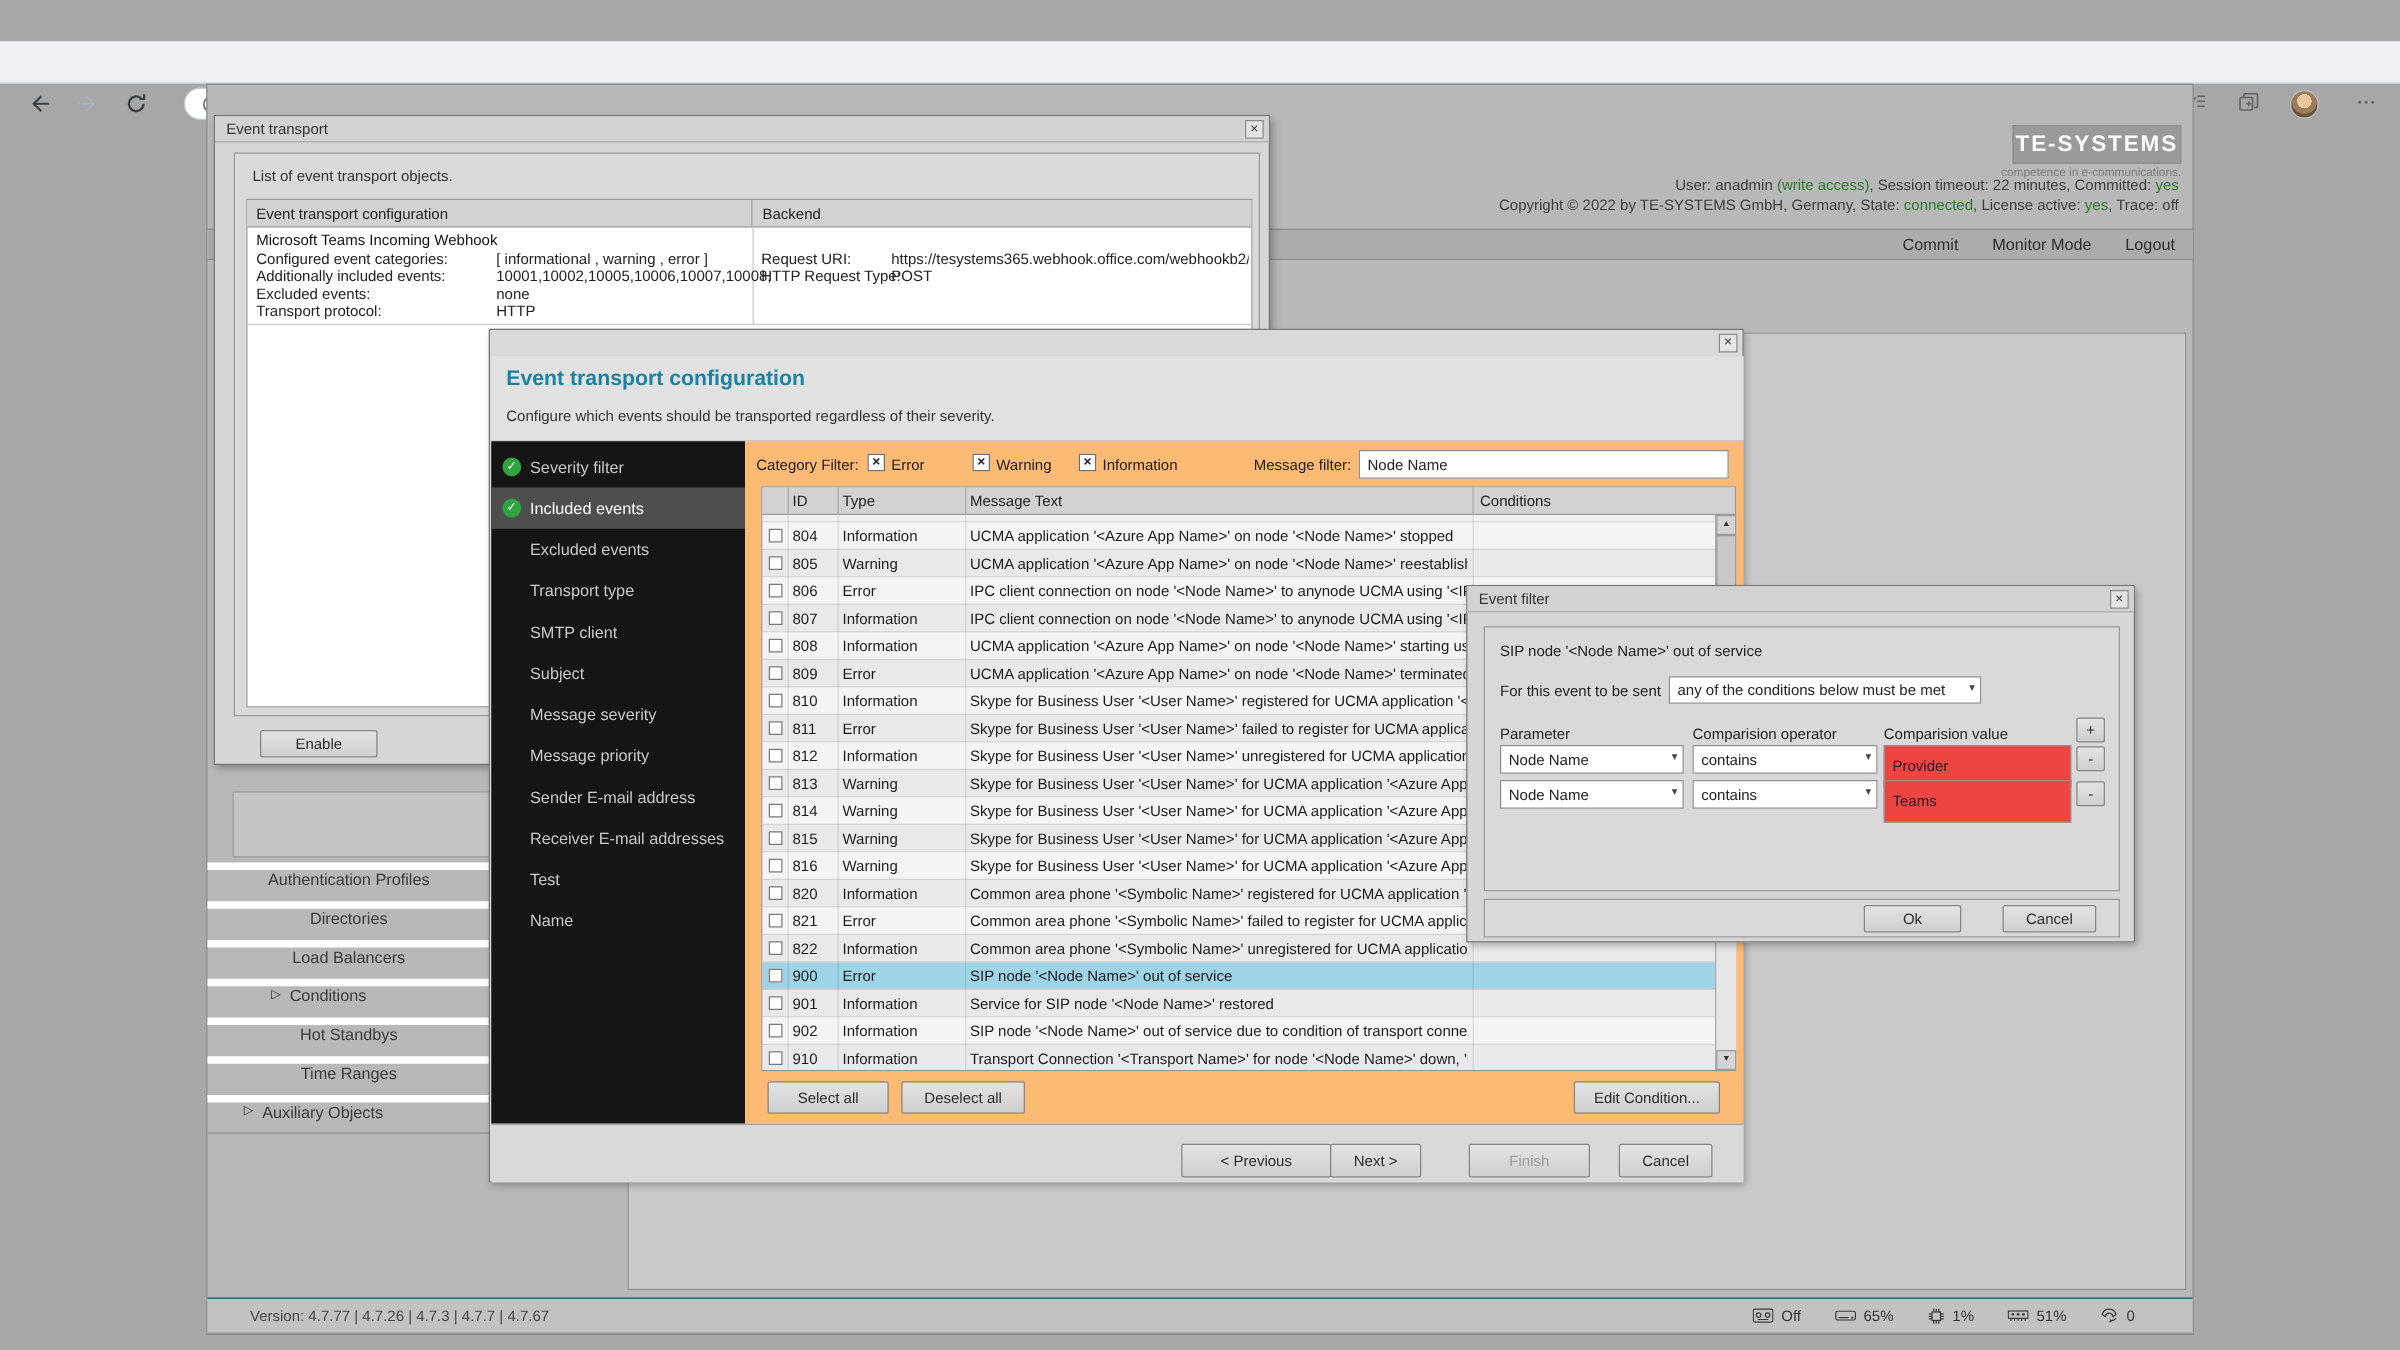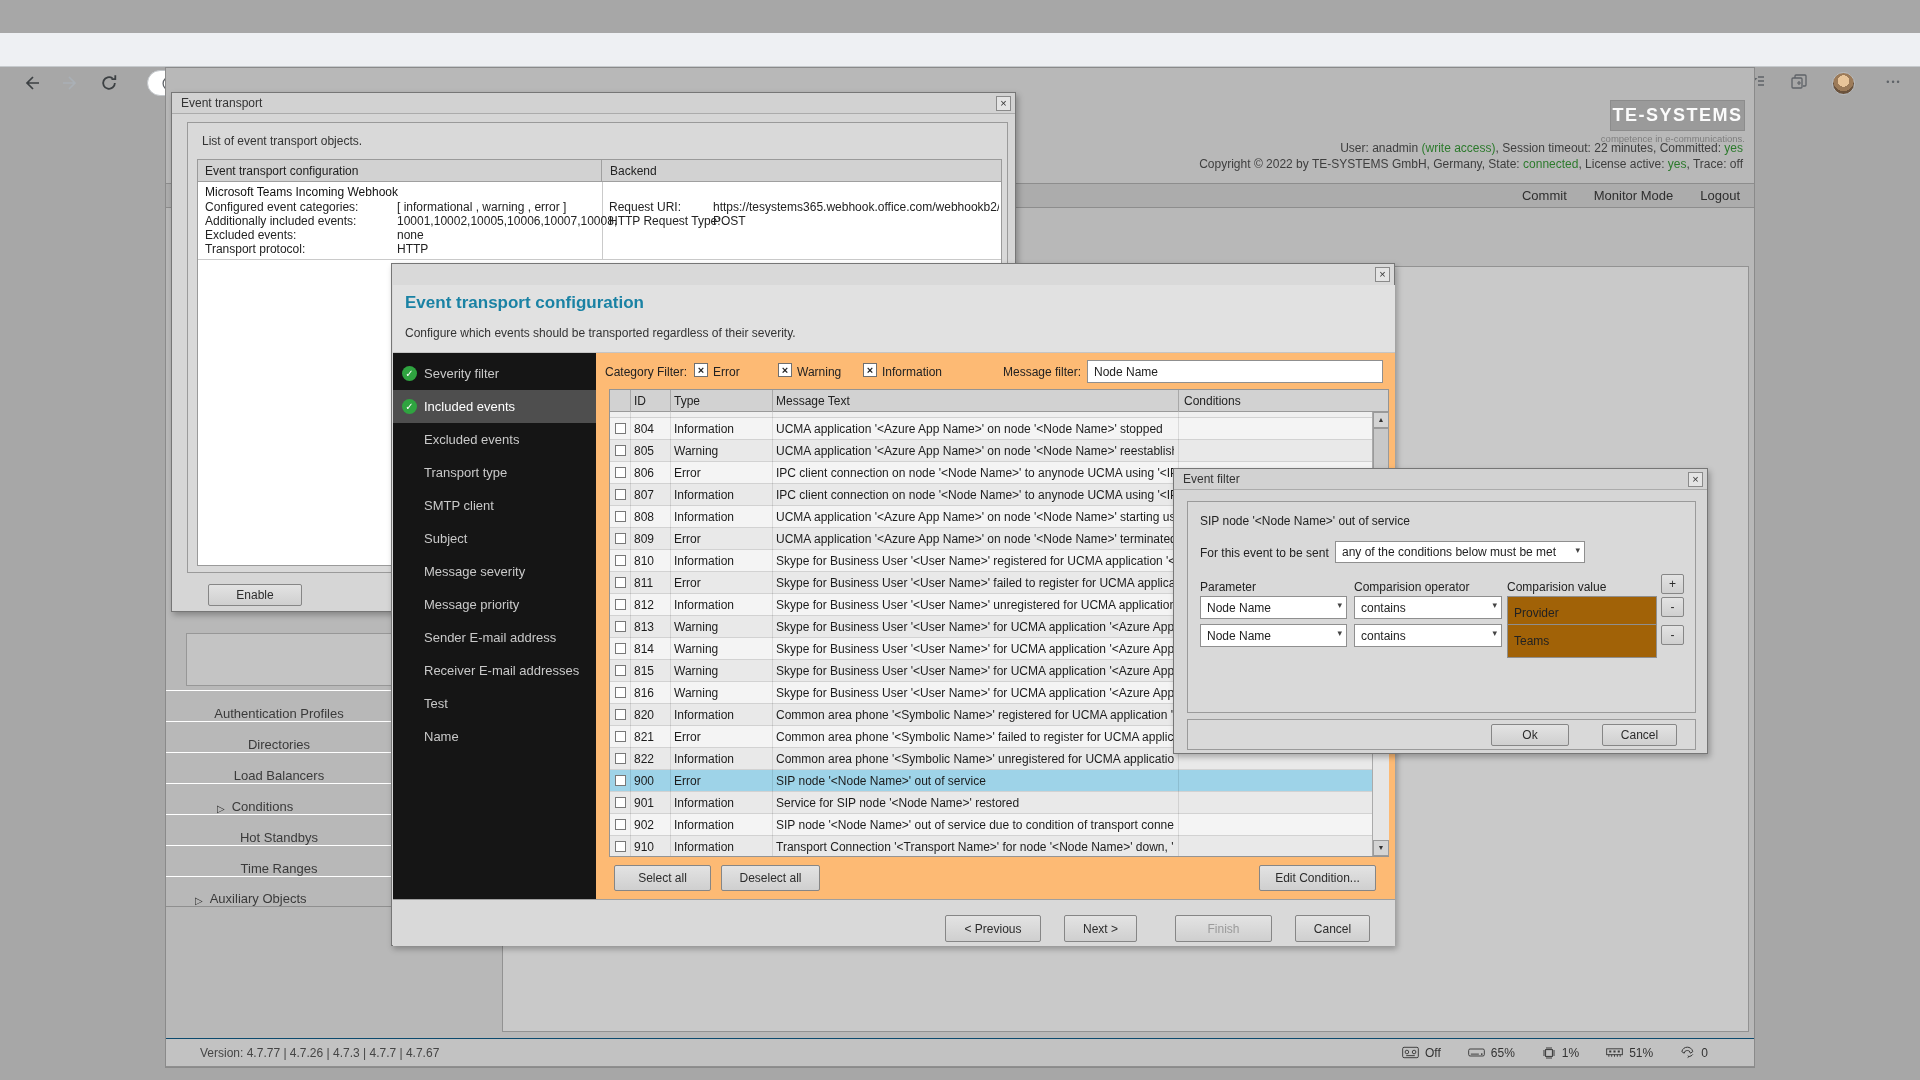--- a/index.html
+++ b/index.html
@@ -46,21 +46,21 @@
 .container{position:absolute;left:165px;top:67px;width:1590px;height:1001px;background:#b8b8b8;border:1px solid #8a8a8a}
 .logo-box{position:absolute;left:1610px;top:100px;width:135px;height:31px;background:#9a9a9a;border:1px solid #8c8c8c;color:#fbfbfb;display:flex;align-items:center;justify-content:center;font-weight:bold;font-size:18px;letter-spacing:1.5px}
 .tagline{position:absolute;right:175px;top:133px;font-size:9.5px;color:#7d7d7d}
 .session,.copyrt{position:absolute;right:177px;font-size:12px;color:#3e3e3e;white-space:nowrap}
 .session{top:141px}.copyrt{top:157px}
 .session .g,.copyrt .g{color:#2c7a2c}
 .menubar{position:absolute;left:166px;top:183px;width:1588px;height:25px;background:#acacac;border-top:1px solid #8d8d8d;border-bottom:1px solid #8d8d8d;display:flex;justify-content:flex-end;align-items:center;gap:27px;padding-right:14px}
 .menu-link{font-size:13px;color:#2e2e2e;cursor:pointer}
 .main-panel{position:absolute;left:502px;top:266px;width:1247px;height:766px;background:#c9c9c9;border:1px solid #929292}
 .snav{position:absolute;left:166px;top:690px;width:226px}
-.snav-item{height:31px;border-top:1px solid #ffffff;display:flex;align-items:flex-end;justify-content:center;font-size:13px;color:#3a3a3a}
+.snav-item{height:31px;border-top:6px solid #ffffff;display:flex;align-items:flex-start;justify-content:center;font-size:13px;color:#3a3a3a}
 .snav-item:last-child{border-bottom:1px solid #8f8f8f}
 .snav-item.exp{justify-content:flex-start}
 .snav-item.lvl1{padding-left:51px}.snav-item.lvl0{padding-left:29px}
 .snav-item .arrow{font-size:10px;margin-right:7px;color:#333}
 .emptybox{position:absolute;left:186px;top:633px;width:206px;height:53px;background:#c4c4c4;border:1px solid #979797}
 .statusbar{position:absolute;left:166px;top:1038px;width:1588px;height:29px;background:#c2c2c2;border-top:1px solid #0c4a6e;border-bottom:1px solid #8f8f8f}
 .version{position:absolute;left:34px;top:7px;font-size:12px;color:#454545}
 .inds{position:absolute;left:1236px;top:0;height:27px;display:flex;align-items:center;gap:27px}
 .ind{display:flex;align-items:center;gap:6px;font-size:12px;color:#333}
 
@@ -127,41 +127,41 @@
 #wz-collines{position:absolute;left:0;top:22px;width:762px;height:444px;pointer-events:none}
 #wz-collines i{position:absolute;top:0;width:1px;height:100%;background:rgba(0,0,0,.10)}
 #wz-scroll{position:absolute;left:762px;top:22px;width:17px;height:444px;background:#e6e6e6;border-left:1px solid #aaa}
 .sbtn{position:absolute;left:0;width:16px;height:16px;background:#d4d4d4;border:1px solid #9a9a9a;font-size:7px;text-align:center;line-height:14px;color:#333;cursor:pointer}
 #wz-sup{top:0}#wz-sdown{bottom:0}
 #wz-sthumb{position:absolute;left:0;top:16px;width:16px;height:62px;background:#c8c8c8;border:1px solid #9a9a9a;cursor:pointer}
 #wz-btn-selectall{left:18px;top:512px;width:97px;height:26px}
 #wz-btn-deselectall{left:125px;top:512px;width:99px;height:26px}
 #wz-btn-editcond{left:663px;top:512px;width:117px;height:26px}
 #wz-footer{position:absolute;left:1px;top:635px;width:1002px;height:47px;border-top:1px solid #9f9f9f;background:#d9d9d9}
-#wz-btn-prev{left:552px;top:15px;width:96px;height:27px}
+#wz-btn-prev{left:552px;top:15px;width:120px;height:27px}
 #wz-btn-next{left:671px;top:15px;width:73px;height:27px}
 #wz-btn-finish{left:782px;top:15px;width:97px;height:27px}
 #wz-btn-cancel{left:902px;top:15px;width:75px;height:27px}
 
 
 #dlg-filter{left:1173px;top:468px;width:535px;height:286px;z-index:30}
 #ef-body{position:absolute;left:13px;top:32px;width:509px;height:212px;border:1px solid #9a9a9a;background:#d9d9d9}
 #ef-event{position:absolute;left:12px;top:12px;font-size:12px;color:#222}
 #ef-sentlabel{position:absolute;left:12px;top:44px;font-size:12px;color:#222}
 .sel{background:#fff;border:1px solid #8f8f8f;font-size:12px;color:#222;display:flex;align-items:center;padding:0 18px 0 6px;position:absolute;cursor:pointer;white-space:nowrap;overflow:hidden}
 .sel .ch{position:absolute;right:4px;top:3px;font-size:9px;color:#444}
 #ef-mode{left:147px;top:39px;width:250px;height:22px}
 .ef-col{position:absolute;top:78px;font-size:12px;color:#222}
 #ef-colp{left:12px}#ef-colo{left:166px}#ef-colv{left:319px}
 #ef-plus{left:473px;top:72px;width:23px;height:20px}
 #ef-rows{position:absolute;left:0;top:94px;width:509px}
 .efrow{position:relative;height:28px}
 .ef-p{left:12px;top:0;width:147px;height:23px}
 .ef-o{left:166px;top:0;width:148px;height:23px}
-.ef-v{position:absolute;left:319px;top:0;width:150px;height:23px;border:1px solid #8f8f8f;background:#a16207;font-size:12px;padding:16px 6px;font-family:inherit;color:#222}
+.ef-v{position:absolute;left:319px;top:0;width:150px;height:23px;border:1px solid #8f8f8f;background:#ef4444;font-size:12px;padding:16px 6px;font-family:inherit;color:#222}
 .ef-m{left:473px;top:1px;width:23px;height:20px}
 #ef-footer{position:absolute;left:13px;top:250px;width:509px;height:31px;border:1px solid #9a9a9a;background:#d9d9d9}
 #ef-ok{left:303px;top:4px;width:78px;height:22px}
 #ef-cancel{left:414px;top:4px;width:75px;height:22px}
 svg{display:block}
 </style>
 </head>
 <body>
 
 <div class="screen">

